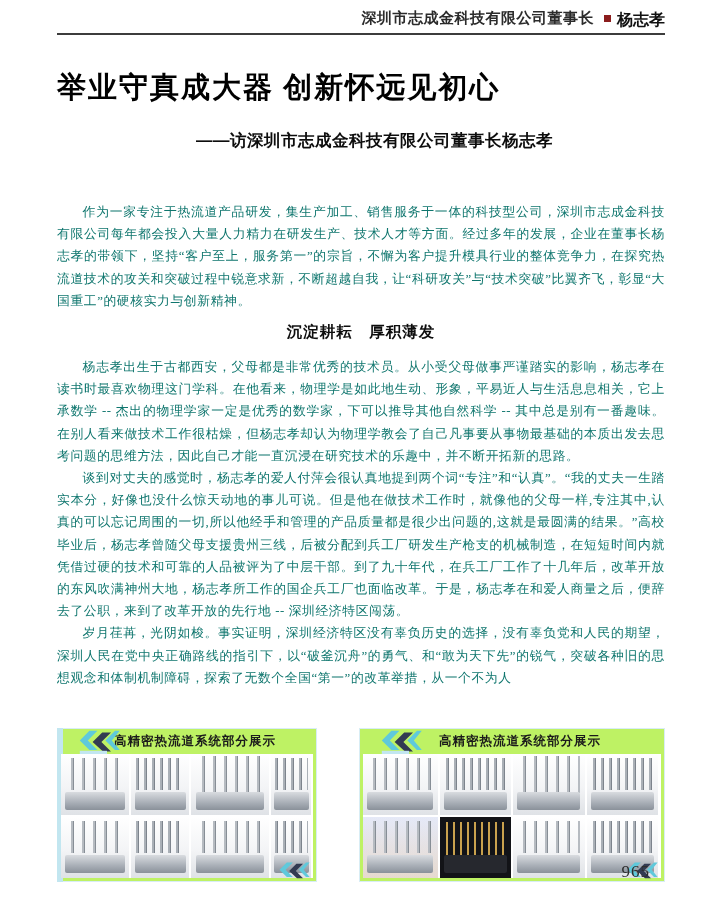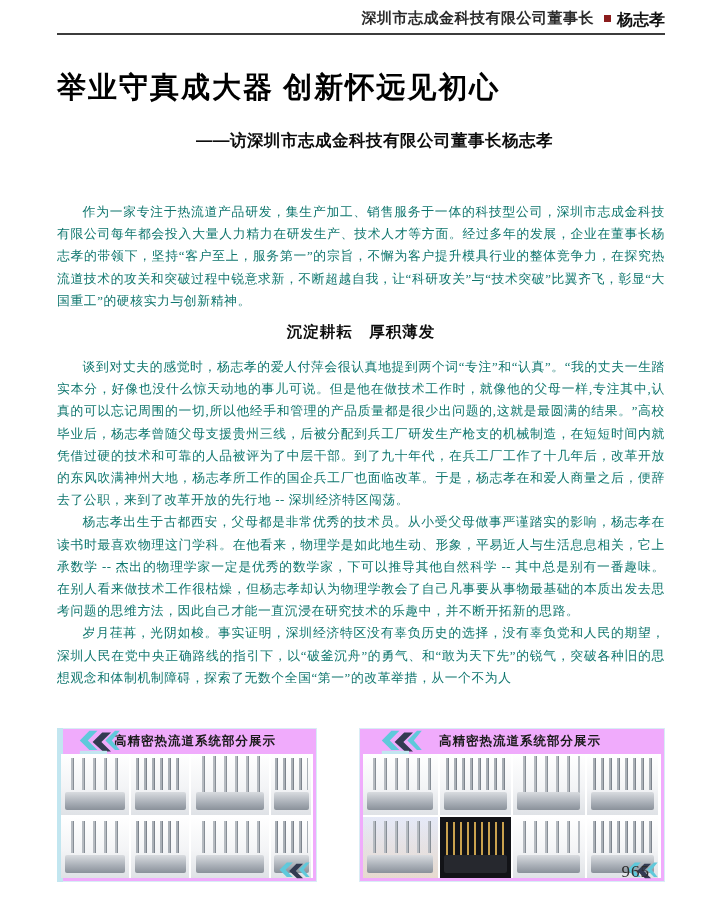--- a/index.html
+++ b/index.html
@@ -48,21 +48,21 @@
   }
   h2.section {
     margin:10px 0 13px; text-align:center;
     font-family:"Liberation Sans","DejaVu Sans",sans-serif;
     font-size:15.5px; font-weight:bold; color:#0d0d0d; letter-spacing:1px;
   }
 
   
   .gallery { position:absolute; top:728px; left:57px; width:608px; height:154px;
     display:flex; justify-content:space-between; }
-  .panel { position:relative; margin:0; background:#f0abfc;
+  .panel { position:relative; margin:0; background:#bef264;
     border:1px solid #d8edf5; box-sizing:border-box;padding-left:16px; }
   .panel-left  { width:260px; }
   .panel-right { width:306px; }
   .edge-strip { position:absolute; left:-1px; top:-1px; bottom:-1px; width:6px;
     background:#c2e6f0; }
   .panel-header { position:relative; height:25px; display:flex; align-items:center; }
   .chev { position:absolute; left:4px; top:1px; }
   .panel-title {
     flex:1; text-align:center;
     font-family:"Liberation Sans","DejaVu Sans",sans-serif;
@@ -107,22 +107,22 @@
     </div>
     <div class="rh-rule"></div>
   </header>
 
   <h1>举业守真成大器 创新怀远见初心</h1>
   <div class="subtitle">——访深圳市志成金科技有限公司董事长杨志孝</div>
 
   <main class="body-text">
     <p>作为一家专注于热流道产品研发，集生产加工、销售服务于一体的科技型公司，深圳市志成金科技有限公司每年都会投入大量人力精力在研发生产、技术人才等方面。经过多年的发展，企业在董事长杨志孝的带领下，坚持“客户至上，服务第一”的宗旨，不懈为客户提升模具行业的整体竞争力，在探究热流道技术的攻关和突破过程中锐意求新，不断超越自我，让“科研攻关”与“技术突破”比翼齐飞，彰显“大国重工”的硬核实力与创新精神。</p>
     <h2 class="section">沉淀耕耘　厚积薄发</h2>
+    <p>杨志孝出生于古都西安，父母都是非常优秀的技术员。从小受父母做事严谨踏实的影响，杨志孝在读书时最喜欢物理这门学科。在他看来，物理学是如此地生动、形象，平易近人与生活息息相关，它上承数学 -- 杰出的物理学家一定是优秀的数学家，下可以推导其他自然科学 -- 其中总是别有一番趣味。在别人看来做技术工作很枯燥，但杨志孝却认为物理学教会了自己凡事要从事物最基础的本质出发去思考问题的思维方法，因此自己才能一直沉浸在研究技术的乐趣中，并不断开拓新的思路。</p>
     <p>谈到对丈夫的感觉时，杨志孝的爱人付萍会很认真地提到两个词“专注”和“认真”。“我的丈夫一生踏实本分，好像也没什么惊天动地的事儿可说。但是他在做技术工作时，就像他的父母一样,专注其中,认真的可以忘记周围的一切,所以他经手和管理的产品质量都是很少出问题的,这就是最圆满的结果。”高校毕业后，杨志孝曾随父母支援贵州三线，后被分配到兵工厂研发生产枪支的机械制造，在短短时间内就凭借过硬的技术和可靠的人品被评为了中层干部。到了九十年代，在兵工厂工作了十几年后，改革开放的东风吹满神州大地，杨志孝所工作的国企兵工厂也面临改革。于是，杨志孝在和爱人商量之后，便辞去了公职，来到了改革开放的先行地 -- 深圳经济特区闯荡。</p>
-    <p>杨志孝出生于古都西安，父母都是非常优秀的技术员。从小受父母做事严谨踏实的影响，杨志孝在读书时最喜欢物理这门学科。在他看来，物理学是如此地生动、形象，平易近人与生活息息相关，它上承数学 -- 杰出的物理学家一定是优秀的数学家，下可以推导其他自然科学 -- 其中总是别有一番趣味。在别人看来做技术工作很枯燥，但杨志孝却认为物理学教会了自己凡事要从事物最基础的本质出发去思考问题的思维方法，因此自己才能一直沉浸在研究技术的乐趣中，并不断开拓新的思路。</p>
     <p>岁月荏苒，光阴如梭。事实证明，深圳经济特区没有辜负历史的选择，没有辜负党和人民的期望，深圳人民在党中央正确路线的指引下，以“破釜沉舟”的勇气、和“敢为天下先”的锐气，突破各种旧的思想观念和体制机制障碍，探索了无数个全国“第一”的改革举措，从一个不为人</p>
   </main>
 
   <section class="gallery">
 
     <figure class="panel panel-left">
       <div class="edge-strip"></div>
       <div class="panel-header">
         <svg class="chev" width="42" height="24" viewBox="0 0 52 30">
           <polygon points="14,1 24,1 12,13 24,25 14,25 2,13" fill="#5fc9db"></polygon>

